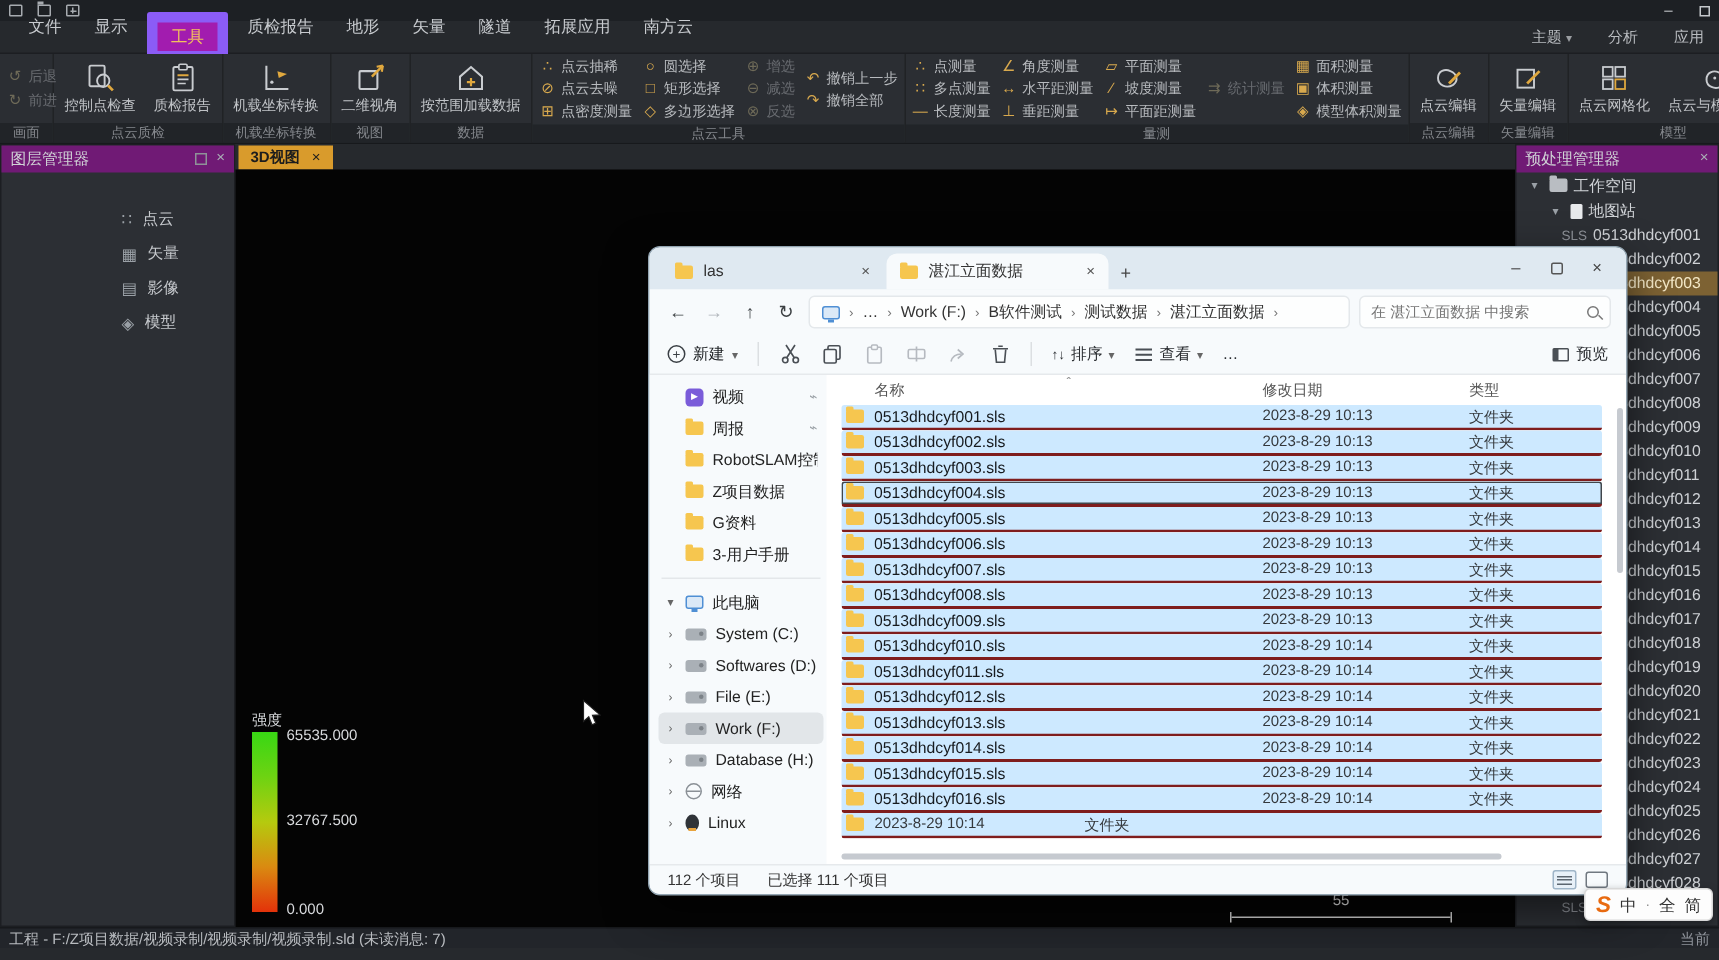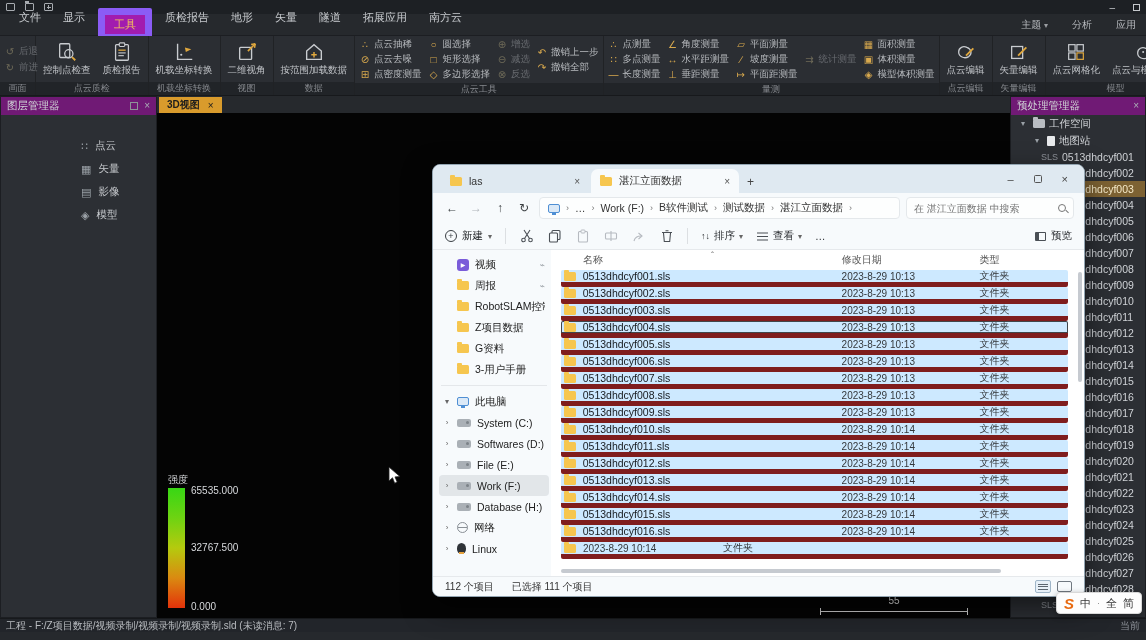--- a/index.html
+++ b/index.html
@@ -107,21 +107,21 @@
 .mon::after{content:"";position:absolute;left:3px;top:8px;width:4px;height:2px;background:#4f8fd4}
 .net{width:11px;height:11px;border:1.2px solid #8a9096;border-radius:50%;position:relative;flex:none}
 .net::after{content:"";position:absolute;left:0;top:4px;width:9px;height:1px;background:#8a9096}
 .lin{width:9px;height:11px;background:#2f3338;border-radius:50% 50% 45% 45%;position:relative;flex:none}
 .lin::after{content:"";position:absolute;left:2px;bottom:0;width:5px;height:2px;background:#e8a33d}
 .elist{flex:1;position:relative;padding:0 16px 0 10px;overflow:hidden}
 .lhead{height:20px;display:flex;align-items:center;font-size:10px;color:#555;position:relative}
 .col-name{width:285px;padding-left:22px;position:relative}
 .col-date{width:140px}.col-type{width:90px}
 .sortcaret{position:absolute;left:150px;top:-3px;color:#777;font-size:9px}
-.frow{height:17px;display:flex;align-items:center;background:#cde9ff;border-bottom:5px solid #7f1d1d;font-size:10.5px;color:#161a1e;border-radius:2px}
+.frow{height:17px;display:flex;align-items:center;background:#cde9ff;border-bottom:2px solid #7f1d1d;font-size:10.5px;color:#161a1e;border-radius:2px}
 .frow .fic{width:22px;display:flex;justify-content:flex-start;padding-left:3px}
 .frow .fname{width:263px;white-space:nowrap;overflow:hidden}
 .frow .fdate{width:140px;color:#34383c;font-size:10px}
 .frow .ftype{width:90px;color:#34383c;font-size:10px}
 .flist .foc{box-shadow:inset 0 0 0 1px #41464b}
 .vsb{position:absolute;right:2px;top:22px;width:4px;height:110px;background:#c6cad0;border-radius:2px}
 .hsb{position:absolute;left:10px;bottom:3px;width:440px;height:4px;background:#c6cad0;border-radius:2px}
 .estatus{position:absolute;left:0;bottom:0;right:0;height:20px;background:#f7fafc;border-top:1px solid #e6e9ec;display:flex;align-items:center;gap:18px;padding:0 12px;font-size:10px;color:#333}
 .eviews{margin-left:auto;display:flex;gap:6px;align-items:center}
 .vw1{width:16px;height:13px;border:1px solid #9fb5c8;background:#e7f0f8;border-radius:2px;display:flex;flex-direction:column;justify-content:center;gap:1.5px;padding:0 2px}

